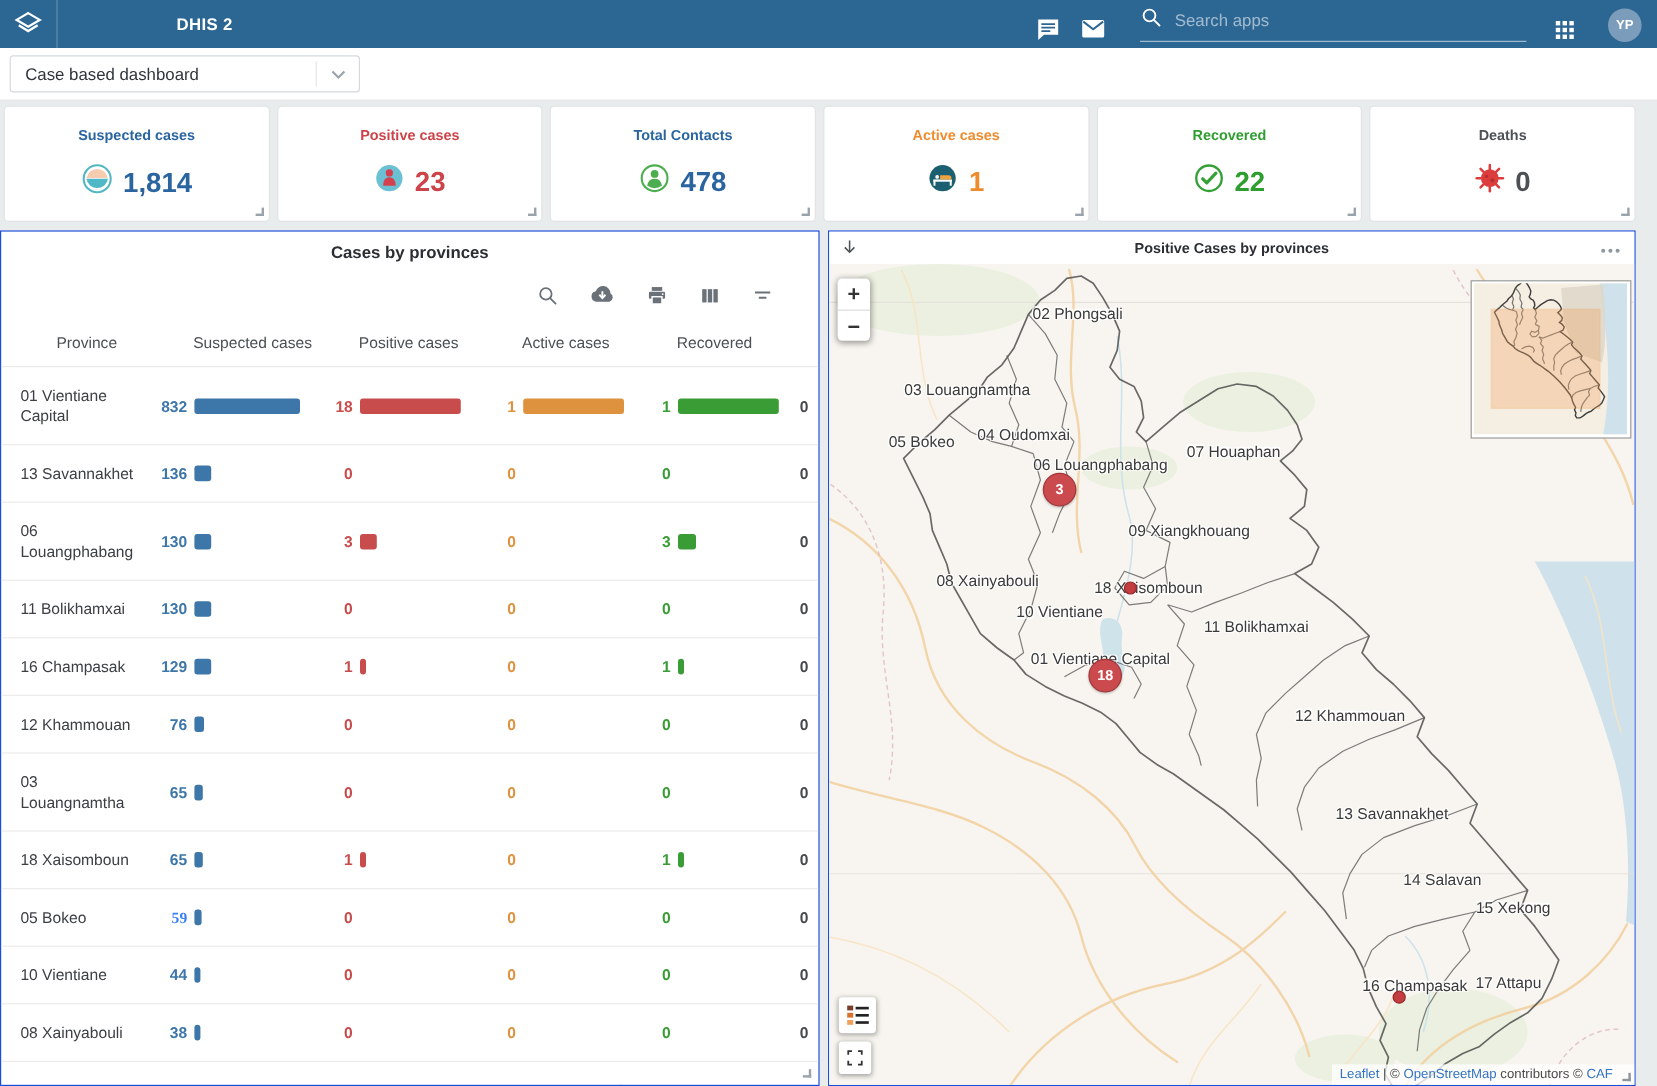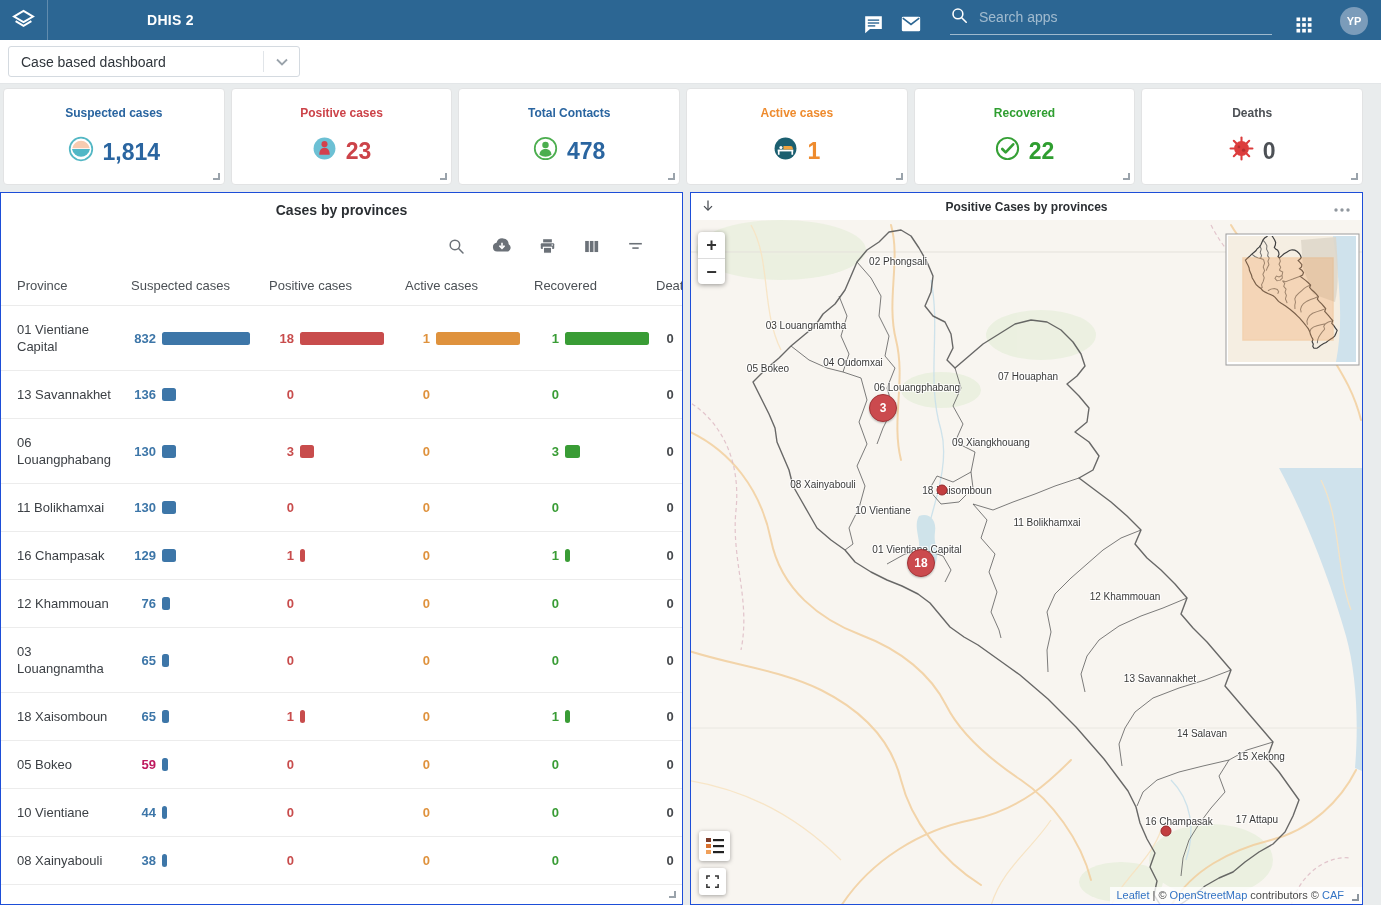--- a/index.html
+++ b/index.html
@@ -45,42 +45,42 @@
 .panel { background: #fff; border: 1px solid #1d4ed8; position: relative; overflow: hidden; }
 .table-panel { width: 683px; }
 .map-panel { width: 673px; }
 
 .tp-title { padding-top: 9px; text-align: center; font-size: 14px; font-weight: bold; color: #2b2f33; }
 .toolbar { display: flex; justify-content: flex-end; align-items: center; gap: 25px;
   padding: 17px 37px 0 0; height: 39px; }
 .toolbar .tbtn { cursor: pointer; display: flex; align-items: center; }
 .tgrid { display: grid; grid-template-columns: 130px 138px 136px 129px 122px 28px; align-items: center; }
 .thead { padding: 21px 0 12px 0; color: #4b5055; font-size: 13px; border-bottom: 1px solid #ebebeb; }
-.thead > div { overflow: hidden; white-space: nowrap; }
+.thead > div { overflow: hidden; white-space: nowrap; margin-left: 30px; }
 .thead > div:first-child { padding-left: 16px; }
 .trow { border-bottom: 1px solid #ececec; padding: 15px 0; font-size: 13px; }
 .prov { padding: 0 10px 0 16px; color: #3c4045; line-height: 17px; }
 .cellnum { display: flex; align-items: center; }
 .cellnum .n { min-width: 25px; text-align: right; font-weight: bold; margin-right: 6px; }
 .bar { height: 13px; border-radius: 2.5px; }
 .deaths-cell { text-align: center; font-weight: bold; color: #46494d; }
 .tfoot { display: flex; align-items: center; justify-content: flex-end; font-size: 13px;
   color: #5f646a; padding: 12px 36px 0 0; }
 .tfoot .rpp-label { margin-right: 18px; }
 .tfoot .rpp-value { display: flex; align-items: center; margin-right: 40px; cursor: pointer; color:#3c4045; }
 .tfoot .range { margin-right: 30px; }
 .pg-chev { font-size: 19px; color: #b7bdc3; width: 40px; text-align: center; cursor: default; }
 
 .map-header { height: 27px; display: flex; align-items: center; position: relative; background: #fff; }
 .mh-download { position: absolute; left: 9px; top: 5px; cursor: pointer; }
 .mh-title { flex: 1; text-align: center; font-weight: bold; font-size: 12px; color: #2b2f33; }
 .mh-more { position: absolute; right: 11px; top: 6px; cursor: pointer; }
 .map-area { position: absolute; top: 27px; left: 0; right: 0; bottom: 0; overflow: hidden; background: #f8f5f0; }
 .map-area svg.basemap { position: absolute; left: 0; top: 0; }
-.map-label { position: absolute; transform: translate(-50%,-50%); font-size: 10px; color: #3a3a3a;
+.map-label { position: absolute; transform: translate(-50%,-50%); font-size: 13px; color: #3a3a3a;
   white-space: nowrap; text-shadow: -1px -1px 0 rgba(255,255,255,.85), 1px -1px 0 rgba(255,255,255,.85),
   -1px 1px 0 rgba(255,255,255,.85), 1px 1px 0 rgba(255,255,255,.85); }
 .bubble { position: absolute; transform: translate(-50%,-50%); width: 28px; height: 28px;
   border-radius: 50%; background: #cb4a4e; border: 1.5px solid #a23538; color: #fff; font-size: 12px;
   font-weight: bold; display: flex; align-items: center; justify-content: center;
   box-shadow: 0 1px 2px rgba(0,0,0,.25); cursor: pointer; }
 .mdot { position: absolute; transform: translate(-50%,-50%); width: 11px; height: 11px;
   border-radius: 50%; background: #c23e40; border: 1px solid #96292c; cursor: pointer; }
 .zoomctl { position: absolute; left: 7px; top: 12px; width: 27px; background: #fff;
   border-radius: 4px; box-shadow: 0 1px 5px rgba(0,0,0,.4); overflow: hidden; }
@@ -447,21 +447,21 @@
           </div>
           <div class="cellnum">
             <span class="n" style="color: rgb(57, 156, 53);">1</span>
             <div class="bar" style="width: 5px; background: rgb(57, 156, 53);"></div>
           </div>
           <div class="deaths-cell">0</div>
         </div>
         <div class="tgrid trow">
           <div class="prov">05 Bokeo</div>
           <div class="cellnum">
-            <span class="n" style="color: #be185d;">59</span>
+            <span class="n" style="color: #3b82f6; font-family: Liberation Serif, serif;">59</span>
             <div class="bar" style="width: 6px; background: rgb(61, 118, 168);"></div>
           </div>
           <div class="cellnum">
             <span class="n" style="color: rgb(200, 76, 76);">0</span>
           </div>
           <div class="cellnum">
             <span class="n" style="color: rgb(223, 146, 61);">0</span>
           </div>
           <div class="cellnum">
             <span class="n" style="color: rgb(57, 156, 53);">0</span>

